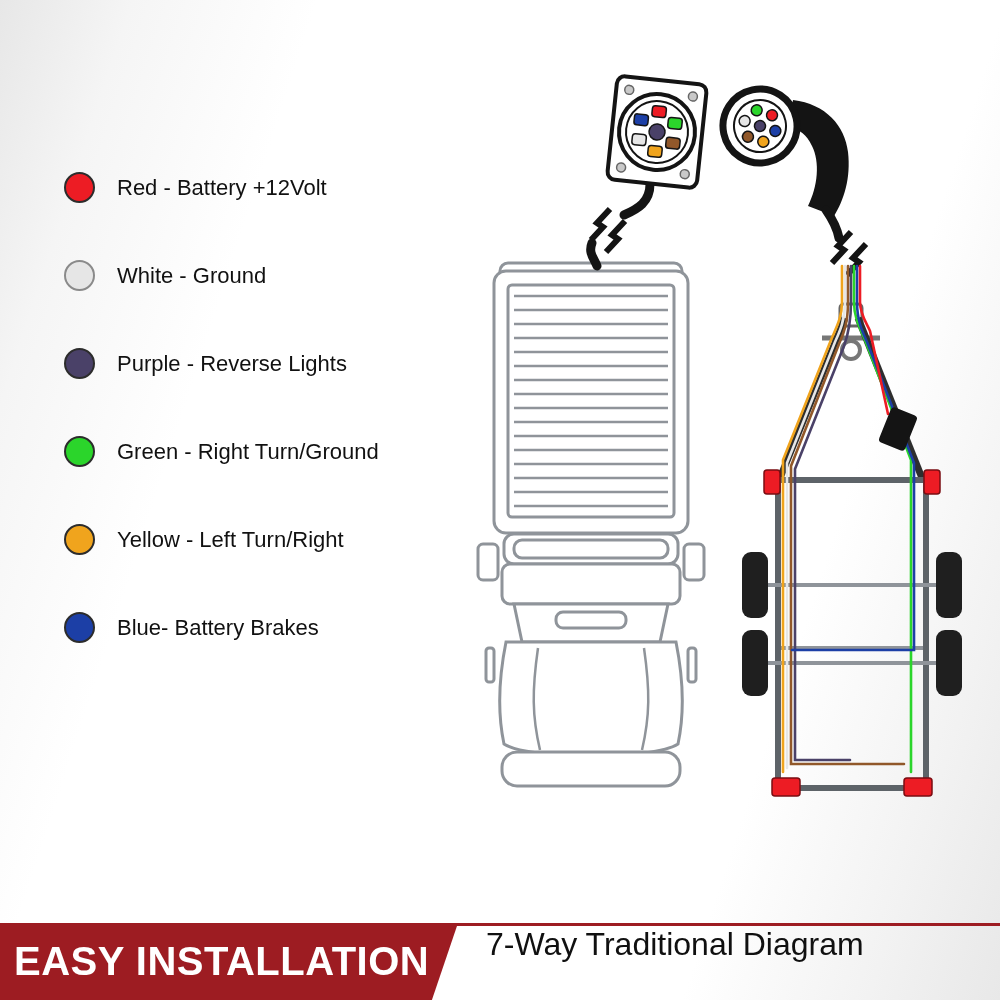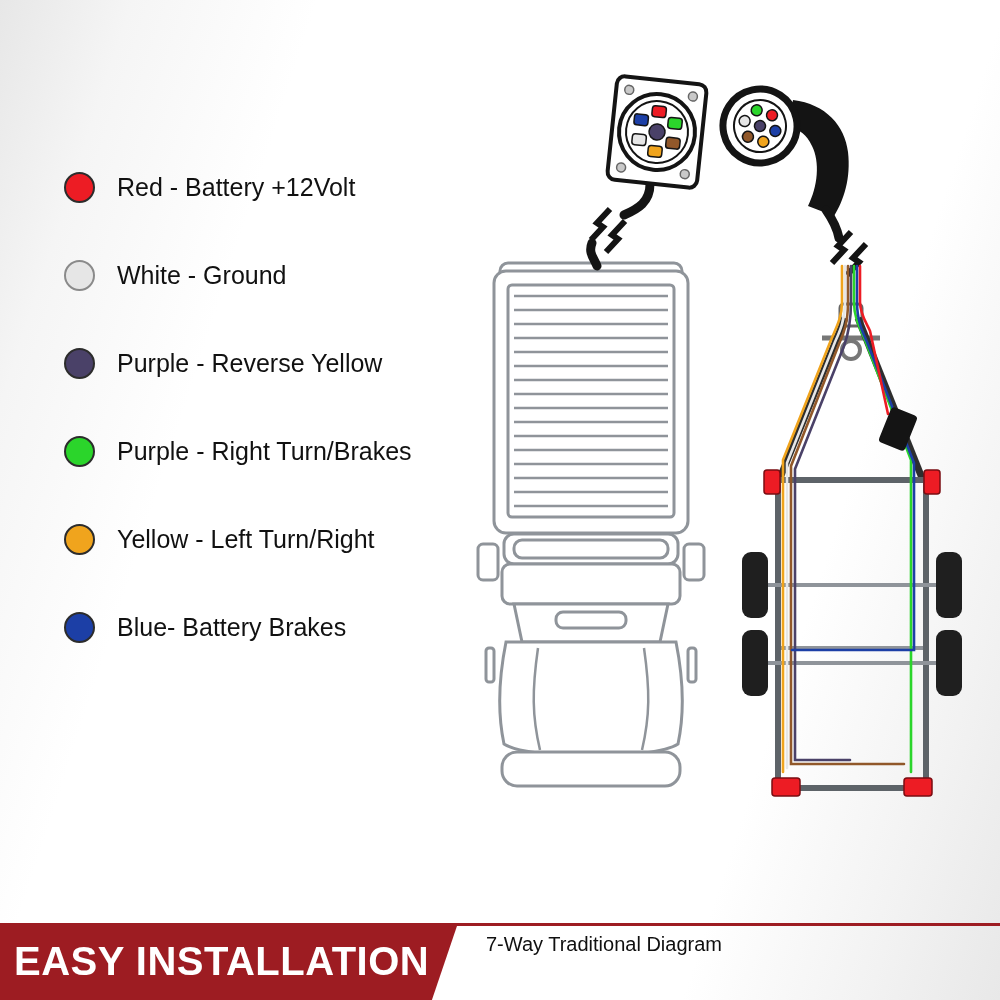--- a/index.html
+++ b/index.html
@@ -14,32 +14,32 @@
   .legend{position:absolute;left:64px;top:172px;display:flex;flex-direction:column;gap:57px;}
   .legend-item{display:flex;align-items:center;gap:22px;height:31px;}
   .swatch{width:31px;height:31px;border-radius:50%;border:2px solid #2c2c2c;box-sizing:border-box;flex:0 0 auto;}
   .swatch[data-swatch="red"]{background:var(--sw-red,#ed1c24);}
   .swatch[data-swatch="white"]{background:var(--sw-white,#e6e6e6);border-color:#8a8a8a;}
   .swatch[data-swatch="purple"]{background:var(--sw-purple,#4a4168);}
   .swatch[data-swatch="brown"]{background:var(--sw-brown,#91582a);}
   .swatch[data-swatch="green"]{background:var(--sw-green,#2bd52b);}
   .swatch[data-swatch="yellow"]{background:var(--sw-yellow,#f0a41d);}
   .swatch[data-swatch="blue"]{background:var(--sw-blue,#1c3fa6);}
-  .legend-label{font-size:25px;color:#111;white-space:nowrap;}
+  .legend-label{font-size:22px;color:#111;white-space:nowrap;}
 
   
   .banner-line{position:absolute;left:0;top:923px;width:1000px;height:3px;background:var(--banner,#9d1c22);}
   .banner{
     position:absolute;left:0;top:923px;width:458px;height:77px;
     background:var(--banner,#9d1c22);
     clip-path:polygon(0 0,100% 0,94.3% 100%,0 100%);
     display:flex;align-items:center;padding-left:14px;box-sizing:border-box;
   }
   .banner-headline{color:#ffffff;font-size:40px;font-weight:800;letter-spacing:.5px;white-space:nowrap;}
-  .caption{position:absolute;left:486px;top:929px;font-size:20px;line-height:30px;color:#101010;white-space:nowrap;}
+  .caption{position:absolute;left:486px;top:929px;font-size:32px;line-height:30px;color:#101010;white-space:nowrap;}
 
   
   .t{fill:#ffffff;stroke:#8f949a;stroke-width:3;}
   .tl{fill:none;stroke:#8f949a;stroke-width:2.5;}
   .cable{fill:none;stroke:#141414;stroke-width:9;stroke-linecap:round;}
   .plate{fill:#ffffff;stroke:#141414;stroke-width:4;}
   .ring{fill:#ffffff;stroke:#141414;}
   use.bolt{stroke:#141414;fill:none;stroke-width:6;}
   .pin{stroke:#141414;stroke-width:1.5;}
   .fill-red{fill:var(--sw-red,#ed1c24);}
@@ -175,25 +175,25 @@
     <div class="legend-item">
       <span class="swatch" data-swatch="red"></span>
       <span class="legend-label">Red - Battery +12Volt</span>
     </div>
     <div class="legend-item">
       <span class="swatch" data-swatch="white"></span>
       <span class="legend-label">White - Ground</span>
     </div>
     <div class="legend-item">
       <span class="swatch" data-swatch="purple"></span>
-      <span class="legend-label">Purple - Reverse Yellow</span>
+      <span class="legend-label">Purple - Reverse Lights</span>
     </div>
     <div class="legend-item">
       <span class="swatch" data-swatch="green"></span>
-      <span class="legend-label">Purple - Right Turn/Brakes</span>
+      <span class="legend-label">Green - Right Turn/Ground</span>
     </div>
     <div class="legend-item">
       <span class="swatch" data-swatch="yellow"></span>
       <span class="legend-label">Yellow - Left Turn/Right</span>
     </div>
     <div class="legend-item">
       <span class="swatch" data-swatch="blue"></span>
       <span class="legend-label">Blue- Battery Brakes</span>
     </div>
   </div>

